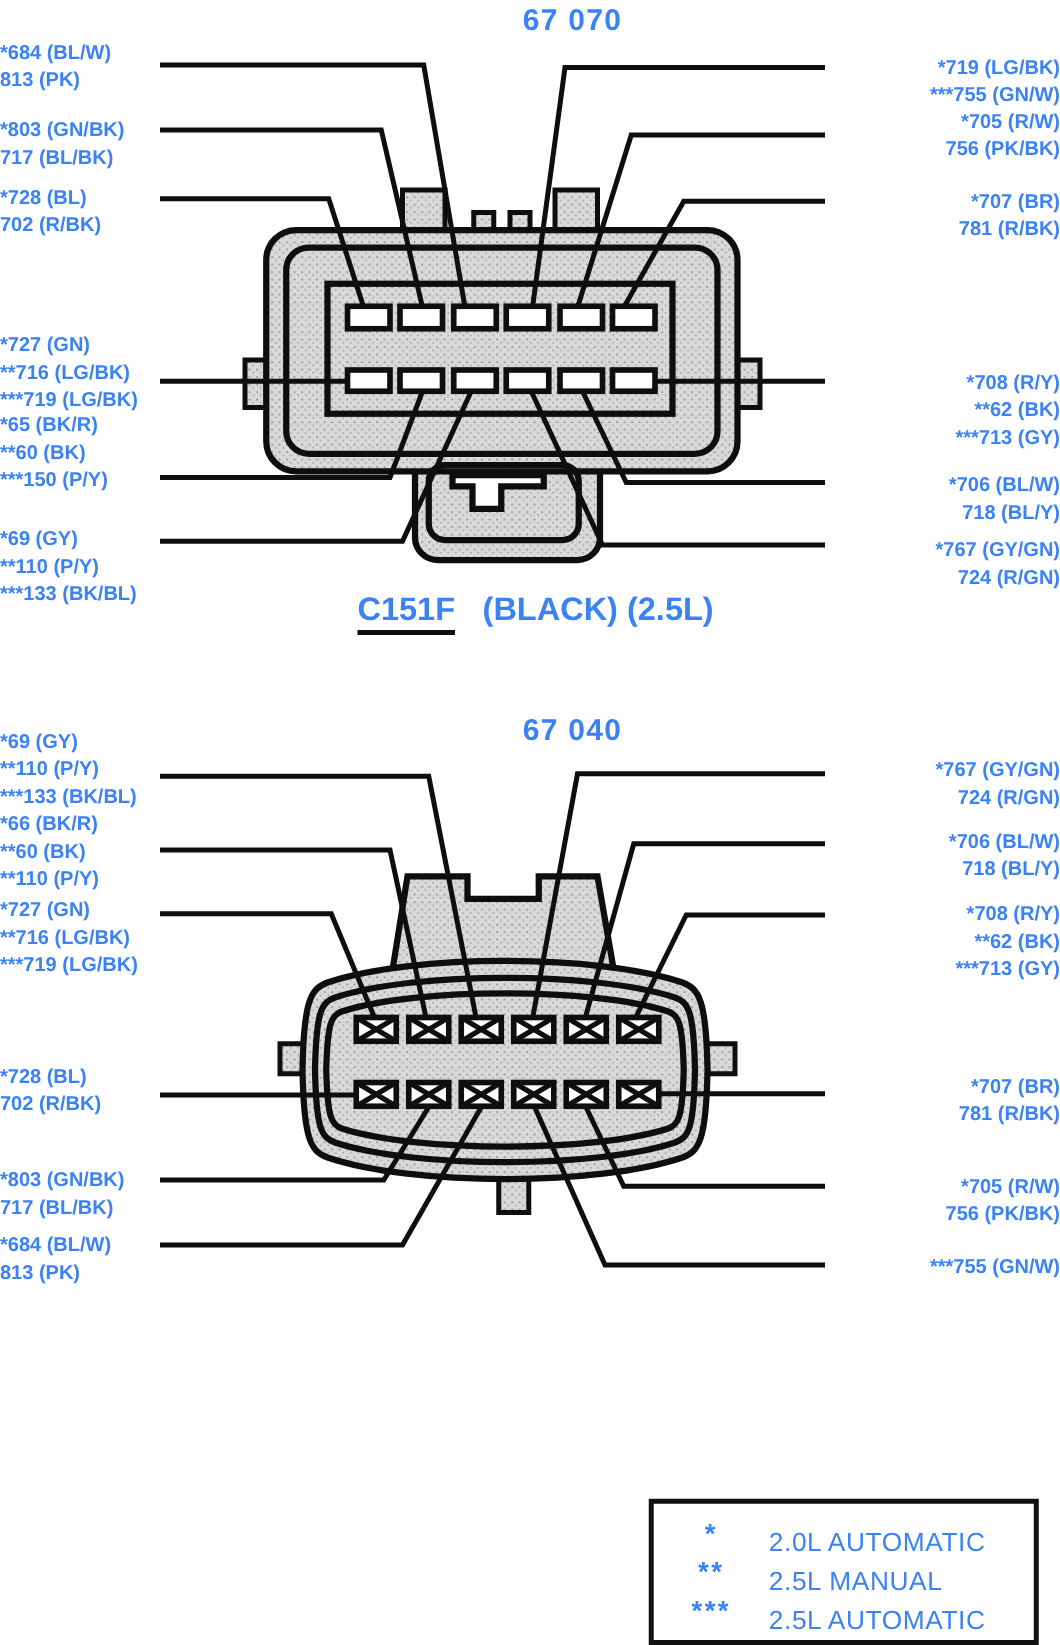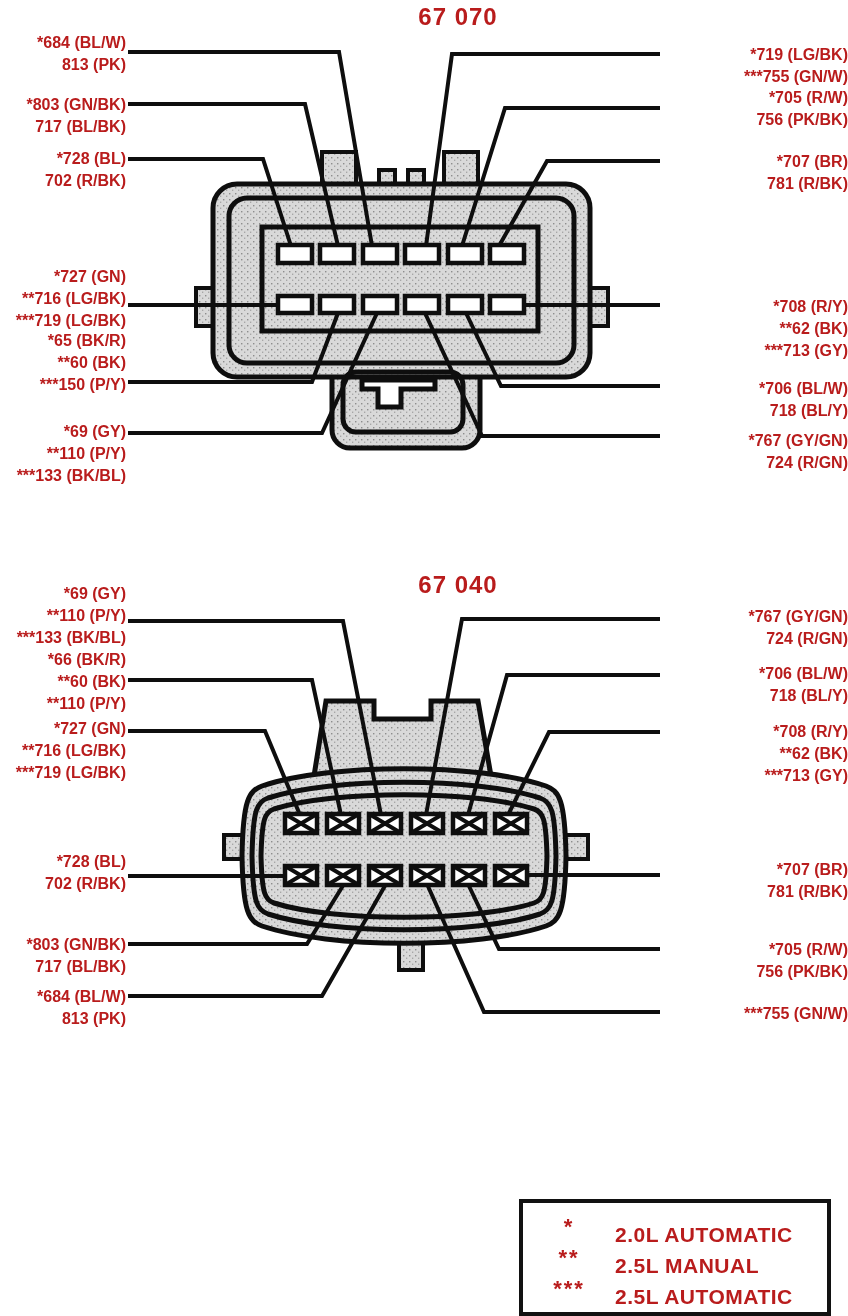--- a/index.html
+++ b/index.html
@@ -1,30 +1,30 @@
 <!DOCTYPE html>
 <html><head>
 <meta charset="utf-8">
 <style>
   html,body{margin:0;padding:0;background:#fff;}
   .stage{position:relative;width:848px;height:1316px;background:#fff;overflow:hidden;
-         font-family:"Liberation Sans",sans-serif;color:#b91c1c;}
+         font-family:"Liberation Sans",sans-serif;color:#3b82f6;}
   .stage svg{position:absolute;left:0;top:0;}
   .hdr{position:absolute;width:120px;text-align:center;font-size:24px;font-weight:700;letter-spacing:1px;}
   .lg{position:absolute;font-size:16px;font-weight:700;line-height:22px;white-space:nowrap;}
-  .lg-l{left:0;width:126px;text-align:right;}
+  .lg-l{left:0;width:126px;text-align:left;}
   .lg-r{left:674px;width:174px;text-align:right;}
   .title{position:absolute;font-size:26px;font-weight:700;white-space:nowrap;}
   .title .code{border-bottom:4px solid #0e0e0e;padding-bottom:2px;}
   .title .rest{margin-left:22px;}
   .legend{position:absolute;left:519px;top:1199px;width:304px;height:101px;border:4px solid #111;
           display:flex;flex-direction:column;justify-content:center;padding:4px 0;}
   .lrow{display:flex;align-items:center;height:31px;}
   .lrow .sym{width:92px;text-align:center;font-size:22px;font-weight:700;letter-spacing:2px;}
-  .lrow .ltxt{font-size:21px;font-weight:700;letter-spacing:.5px;margin-top:16px;}
+  .lrow .ltxt{font-size:21px;font-weight:400;letter-spacing:.5px;margin-top:16px;}
 </style>
 </head>
 <body>
 
 <div class="stage">
 
 <svg width="848" height="1316" viewBox="0 0 848 1316">
   <defs>
     <pattern id="stip" width="6" height="6" patternUnits="userSpaceOnUse">
       <rect width="6" height="6" fill="#d9d9d9"></rect>
@@ -203,20 +203,23 @@
   </div>
   <div class="lg lg-r" style="top:378px">
     <div>*706 (BL/W)</div>
     <div>718 (BL/Y)</div>
   </div>
   <div class="lg lg-r" style="top:430px">
     <div>*767 (GY/GN)</div>
     <div>724 (R/GN)</div>
   </div>
 
+  <div class="title" style="left:286px;top:472px">
+    <span class="code">C151F</span><span class="rest">(BLACK) (2.5L)</span>
+  </div>
 
   <div class="lg lg-l" style="top:583px">
     <div>*69 (GY)</div>
     <div>**110 (P/Y)</div>
     <div>***133 (BK/BL)</div>
   </div>
   <div class="lg lg-l" style="top:649px">
     <div>*66 (BK/R)</div>
     <div>**60 (BK)</div>
     <div>**110 (P/Y)</div>

